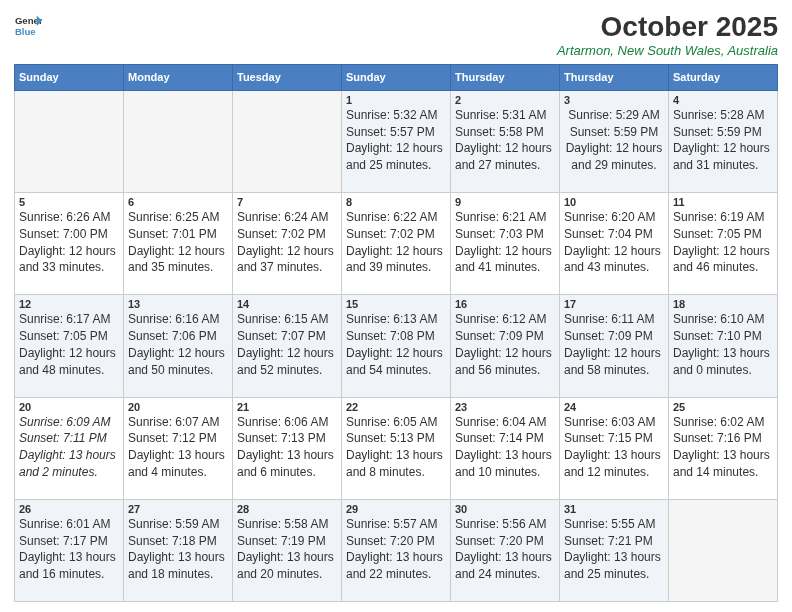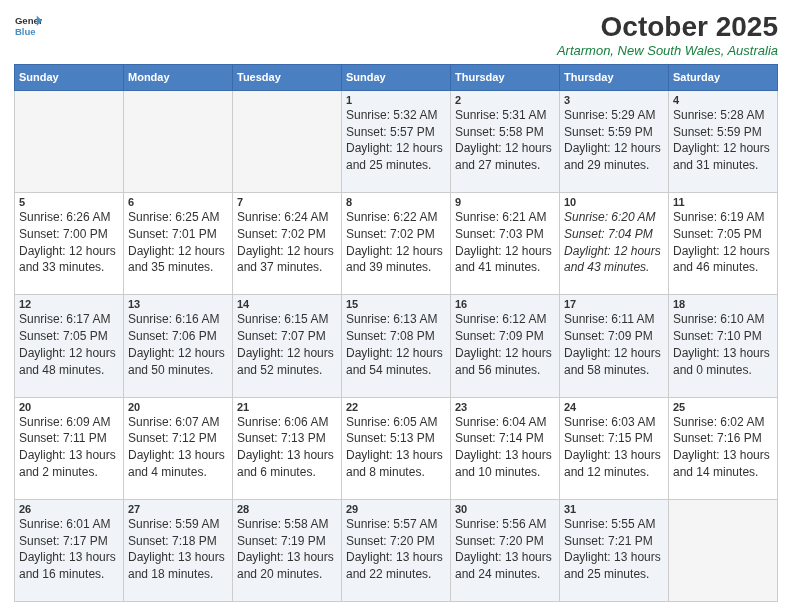--- a/index.html
+++ b/index.html
@@ -137,21 +137,21 @@
           </td>
           <td>
             <span class="day-num">2</span>
             <div class="day-info" style="white-space: pre-line;">Sunrise: 5:31 AM
 Sunset: 5:58 PM
 Daylight: 12 hours
 and 27 minutes.</div>
           </td>
           <td>
             <span class="day-num">3</span>
-            <div class="day-info" style="white-space: pre-line;">Sunrise: 5:29 AM
+            <div class="day-info" style="white-space: pre-line; text-align: center;">Sunrise: 5:29 AM
 Sunset: 5:59 PM
 Daylight: 12 hours
 and 29 minutes.</div>
           </td>
           <td>
             <span class="day-num">4</span>
             <div class="day-info" style="white-space: pre-line;">Sunrise: 5:28 AM
 Sunset: 5:59 PM
 Daylight: 12 hours
 and 31 minutes.</div>
@@ -188,21 +188,21 @@
           </td>
           <td>
             <span class="day-num">9</span>
             <div class="day-info" style="white-space: pre-line;">Sunrise: 6:21 AM
 Sunset: 7:03 PM
 Daylight: 12 hours
 and 41 minutes.</div>
           </td>
           <td>
             <span class="day-num">10</span>
-            <div class="day-info" style="white-space: pre-line; font-style: italic;">Sunrise: 6:20 AM
+            <div class="day-info" style="white-space: pre-line;">Sunrise: 6:20 AM
 Sunset: 7:04 PM
 Daylight: 12 hours
 and 43 minutes.</div>
           </td>
           <td>
             <span class="day-num">11</span>
             <div class="day-info" style="white-space: pre-line;">Sunrise: 6:19 AM
 Sunset: 7:05 PM
 Daylight: 12 hours
 and 46 minutes.</div>
@@ -255,21 +255,21 @@
             <span class="day-num">18</span>
             <div class="day-info" style="white-space: pre-line;">Sunrise: 6:10 AM
 Sunset: 7:10 PM
 Daylight: 13 hours
 and 0 minutes.</div>
           </td>
         </tr>
         <tr>
           <td>
             <span class="day-num">20</span>
-            <div class="day-info" style="white-space: pre-line;">Sunrise: 6:09 AM
+            <div class="day-info" style="white-space: pre-line; font-style: italic;">Sunrise: 6:09 AM
 Sunset: 7:11 PM
 Daylight: 13 hours
 and 2 minutes.</div>
           </td>
           <td>
             <span class="day-num">20</span>
             <div class="day-info" style="white-space: pre-line;">Sunrise: 6:07 AM
 Sunset: 7:12 PM
 Daylight: 13 hours
 and 4 minutes.</div>

